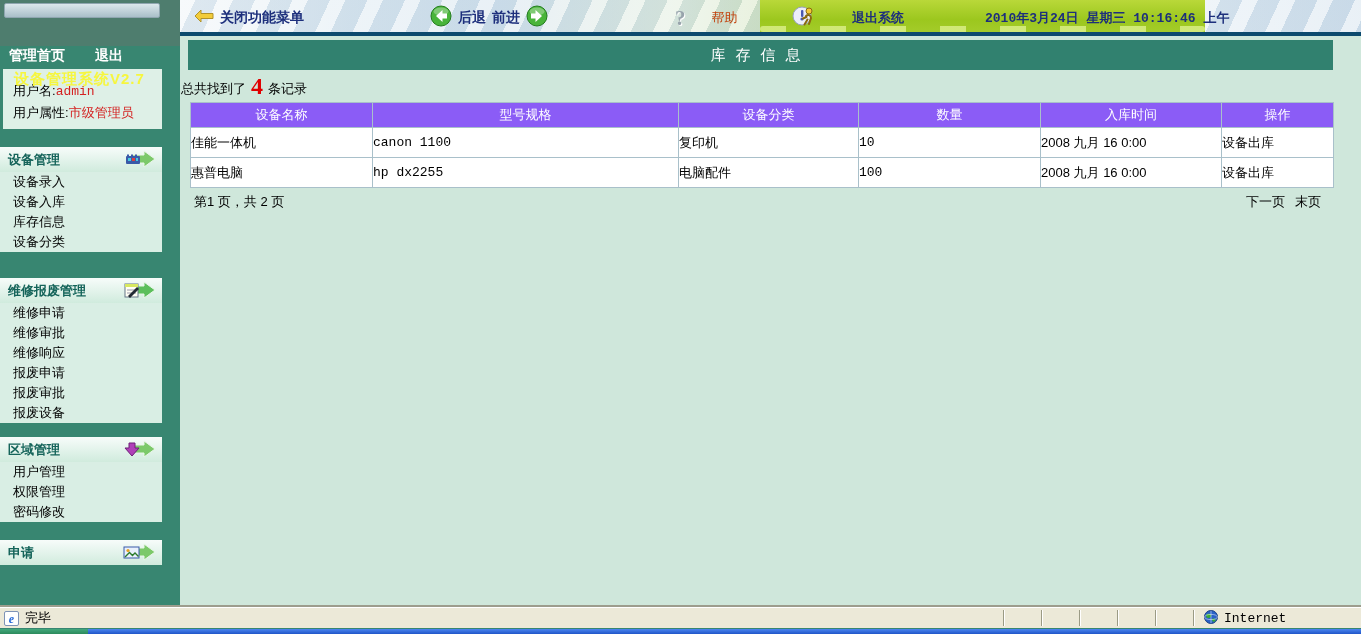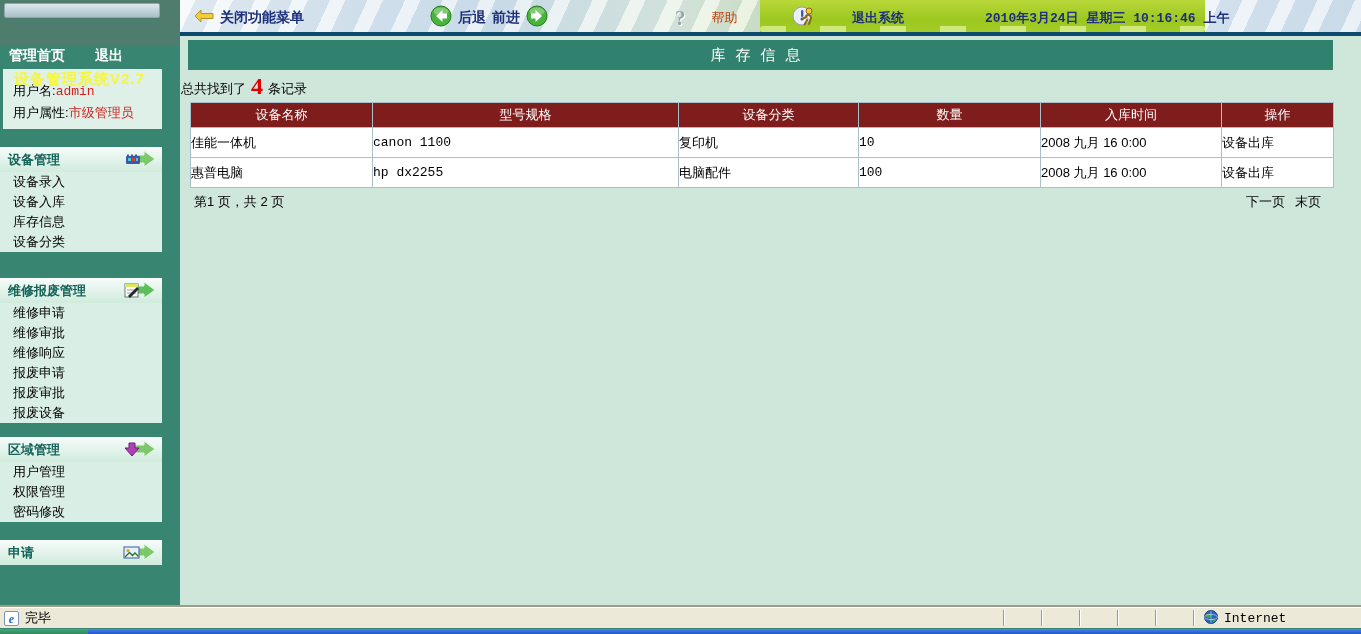--- a/index.html
+++ b/index.html
@@ -55,21 +55,21 @@
   .qmark { font:bold 21px "Liberation Serif","DejaVu Serif",serif; color:#98a4ac; text-shadow:1px 1px 0 #fff; cursor:pointer; }
   .help-label { font-size:13px; color:#c2410c; cursor:pointer; }
 
   
   .title-bar { margin:4px 0 0 8px; width:1145px; height:30px; background:#31816f;
     color:#fff; text-align:center; line-height:30px; font-size:15px; letter-spacing:10px; }
   .count-line { margin:6px 0 0 1px; height:26px; display:flex; align-items:center; font-size:13px; color:#000; }
   .count-num { font-size:24px; font-weight:bold; color:#e00000; margin:0 5px; position:relative; top:-3px;
     font-family:"Liberation Serif","DejaVu Serif",serif; }
   table.inv { margin-left:10px; border-collapse:collapse; table-layout:fixed; width:1143px; }
-  table.inv th { background:#7f1d1d; color:#fff; font-weight:normal; font-size:13px; height:25px;
+  table.inv th { background:#8b5cf6; color:#fff; font-weight:normal; font-size:13px; height:25px;
     border:1px solid #a9c0ca; }
   table.inv td { background:#fff; font-size:13px; height:30px; border:1px solid #a9c0ca; color:#000; }
   td.action { cursor:pointer; }
   .pager { width:1143px; margin:3px 0 0 10px; display:flex; justify-content:space-between;
     font-size:13px; color:#000; padding:2px 4px 0 4px;text-align:right; }
   .pager-links { display:flex; gap:10px; margin-right:8px; }
   .pager-links span { cursor:pointer; }
 
   
   .statusbar { position:absolute; left:0; top:607px; width:1361px; height:21px; background:#ece9d8;

